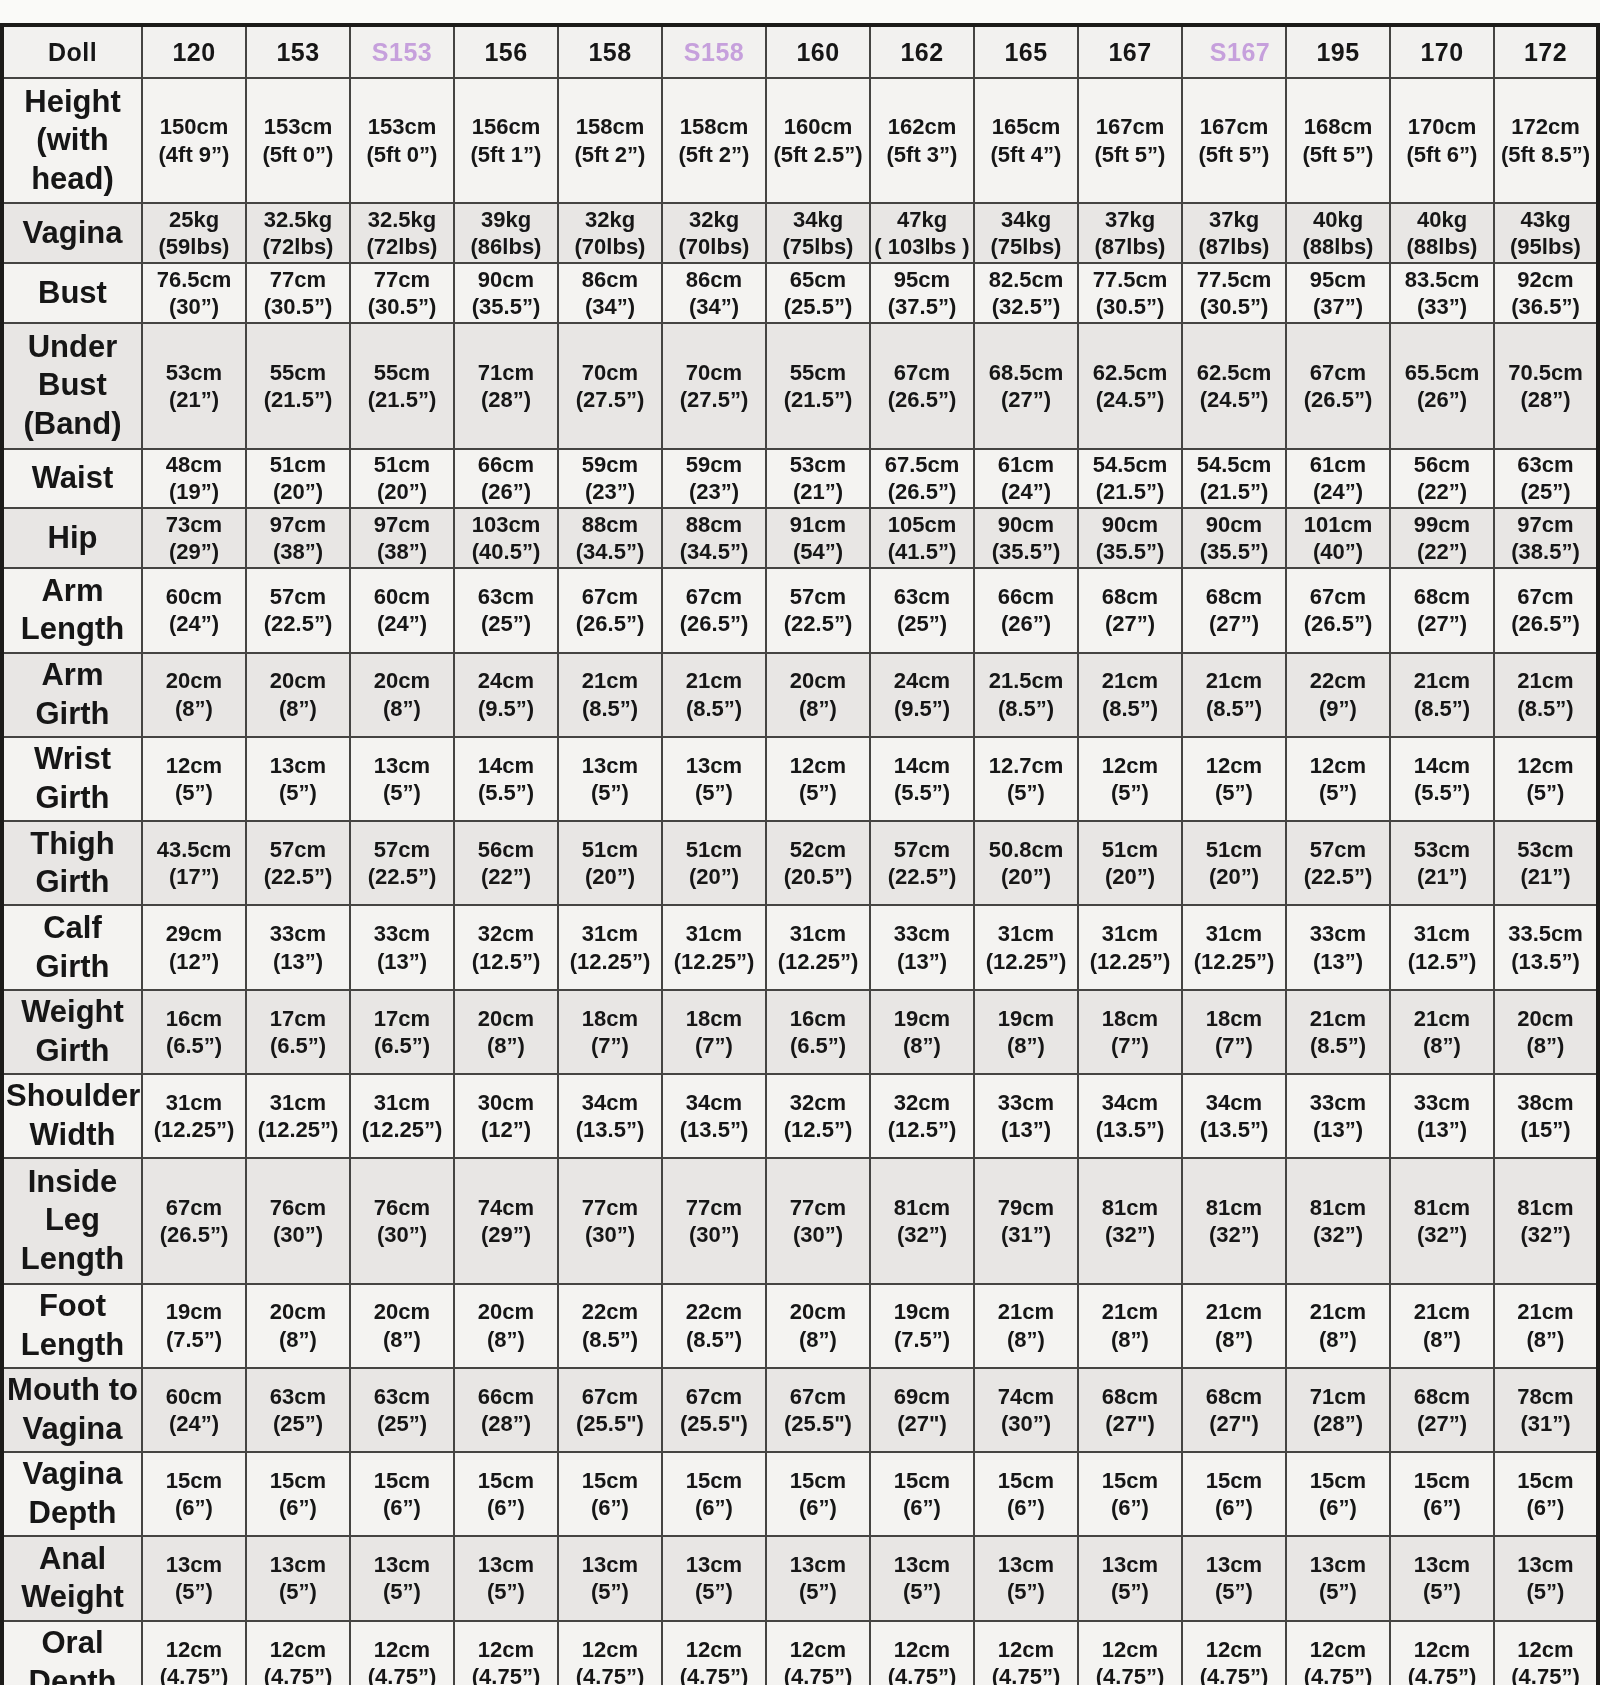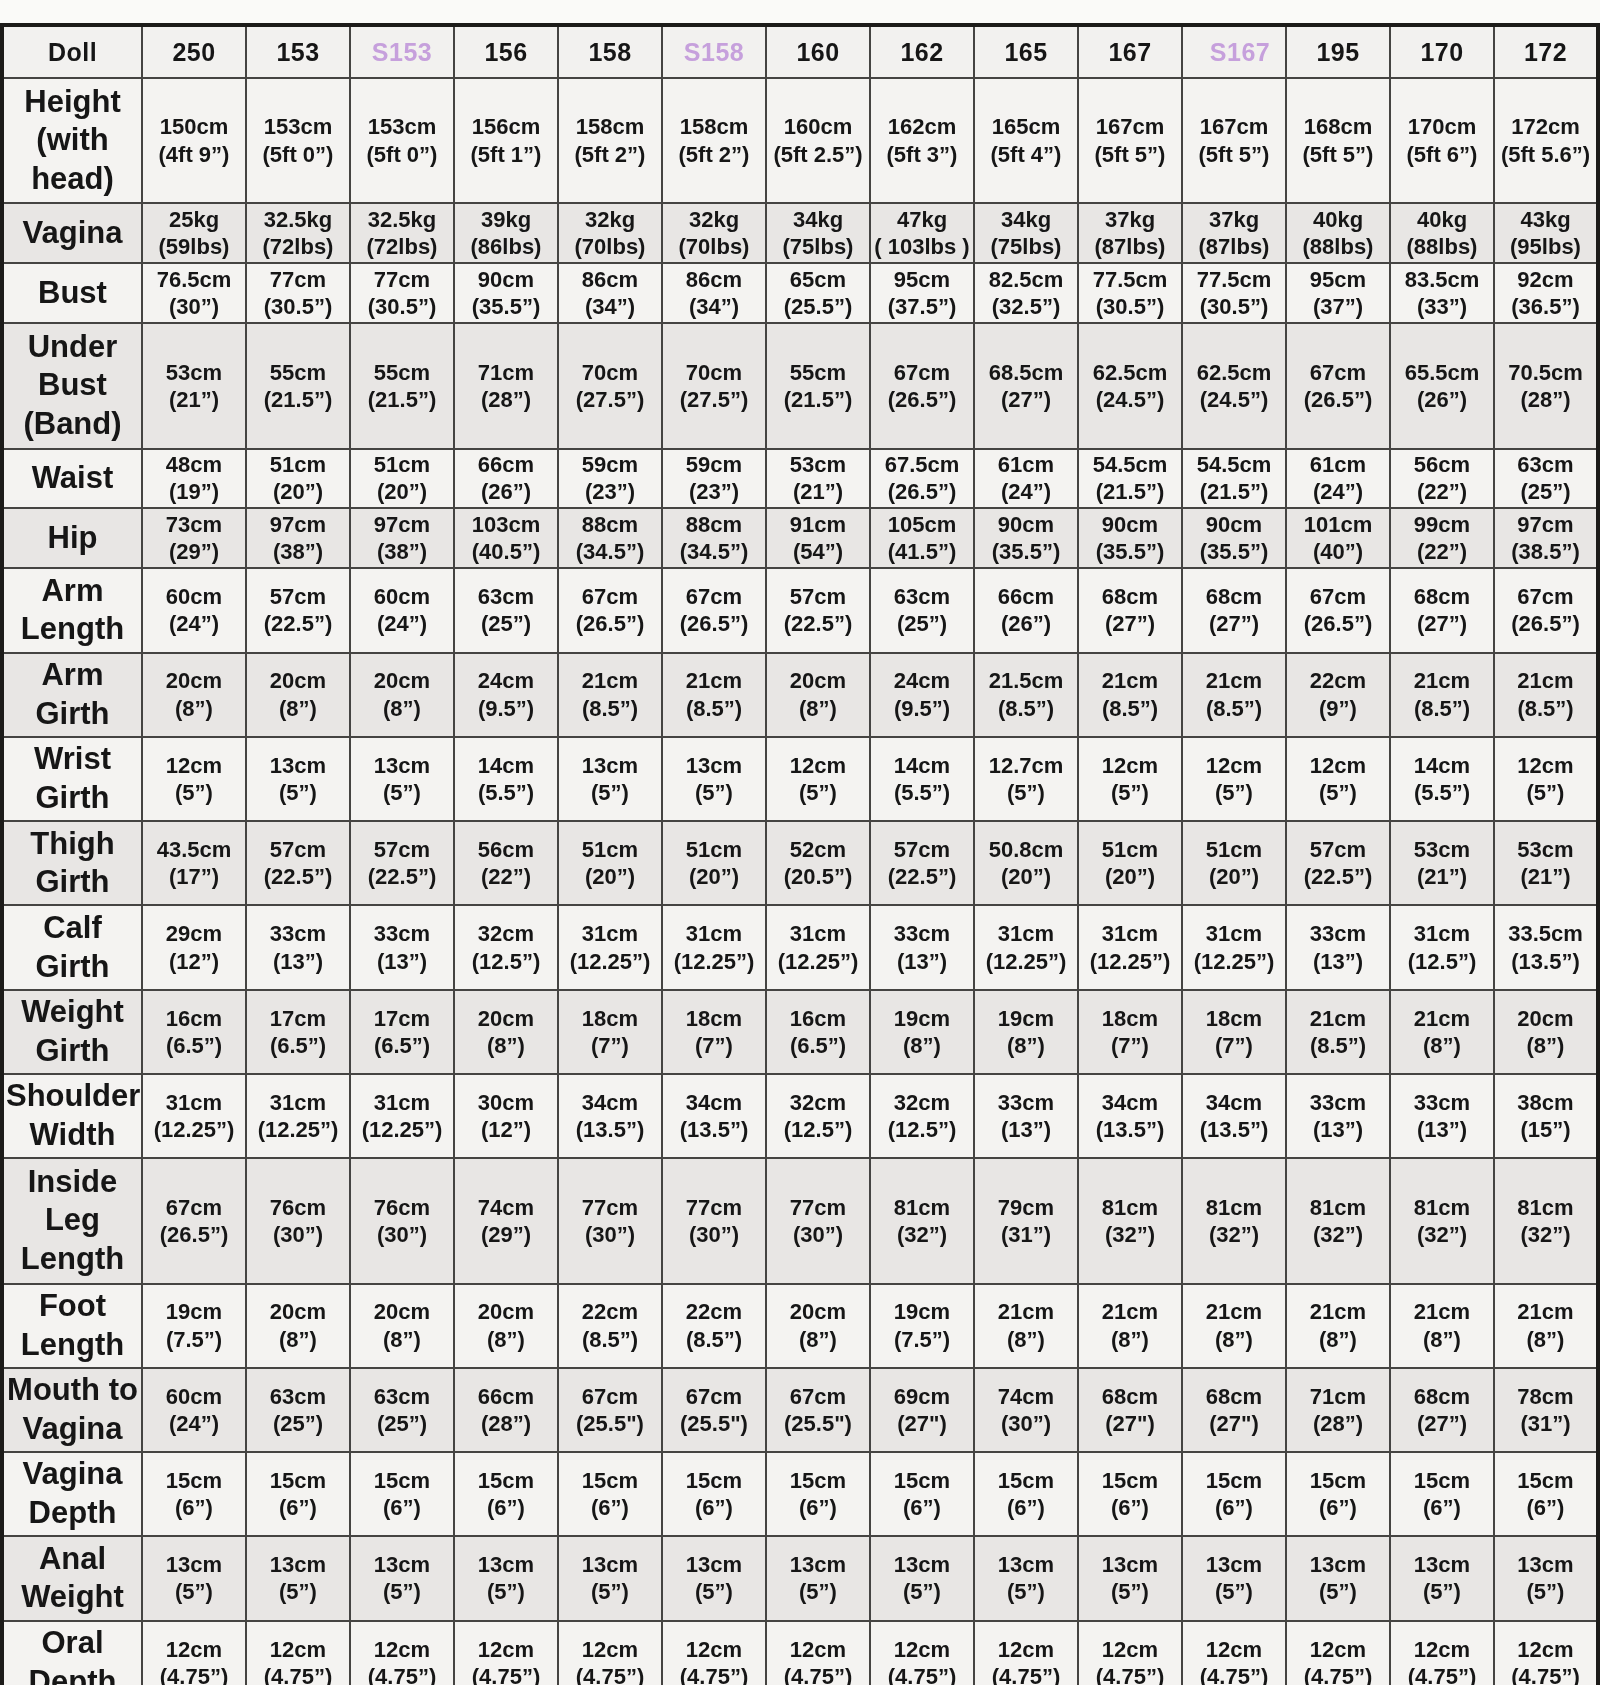--- a/index.html
+++ b/index.html
@@ -51,21 +51,21 @@
         <col class="val-col">
         <col class="val-col">
         <col class="val-col">
         <col class="val-col">
         <col class="val-col">
         <col class="val-col">
       </colgroup>
     <thead>
       <tr>
           <th>Doll</th>
-          <th>250</th>
+          <th>120</th>
           <th>153</th>
           <th style="color: rgb(198, 160, 220);">S153</th>
           <th>156</th>
           <th>158</th>
           <th style="color: rgb(198, 160, 220);">S158</th>
           <th>160</th>
           <th>162</th>
           <th>165</th>
           <th>167</th>
           <th style="color: rgb(198, 160, 220); padding-left: 14px;">S167</th>
@@ -98,21 +98,21 @@
 (5ft 4”)</td>
           <td>167cm
 (5ft 5”)</td>
           <td>167cm
 (5ft 5”)</td>
           <td>168cm
 (5ft 5”)</td>
           <td>170cm
 (5ft 6”)</td>
           <td>172cm
-(5ft 5.6”)</td>
+(5ft 8.5”)</td>
         </tr>
         <tr>
           <th class="row-label">Vagina</th>
           <td>25kg
 (59lbs)</td>
           <td>32.5kg
 (72lbs)</td>
           <td>32.5kg
 (72lbs)</td>
           <td>39kg

